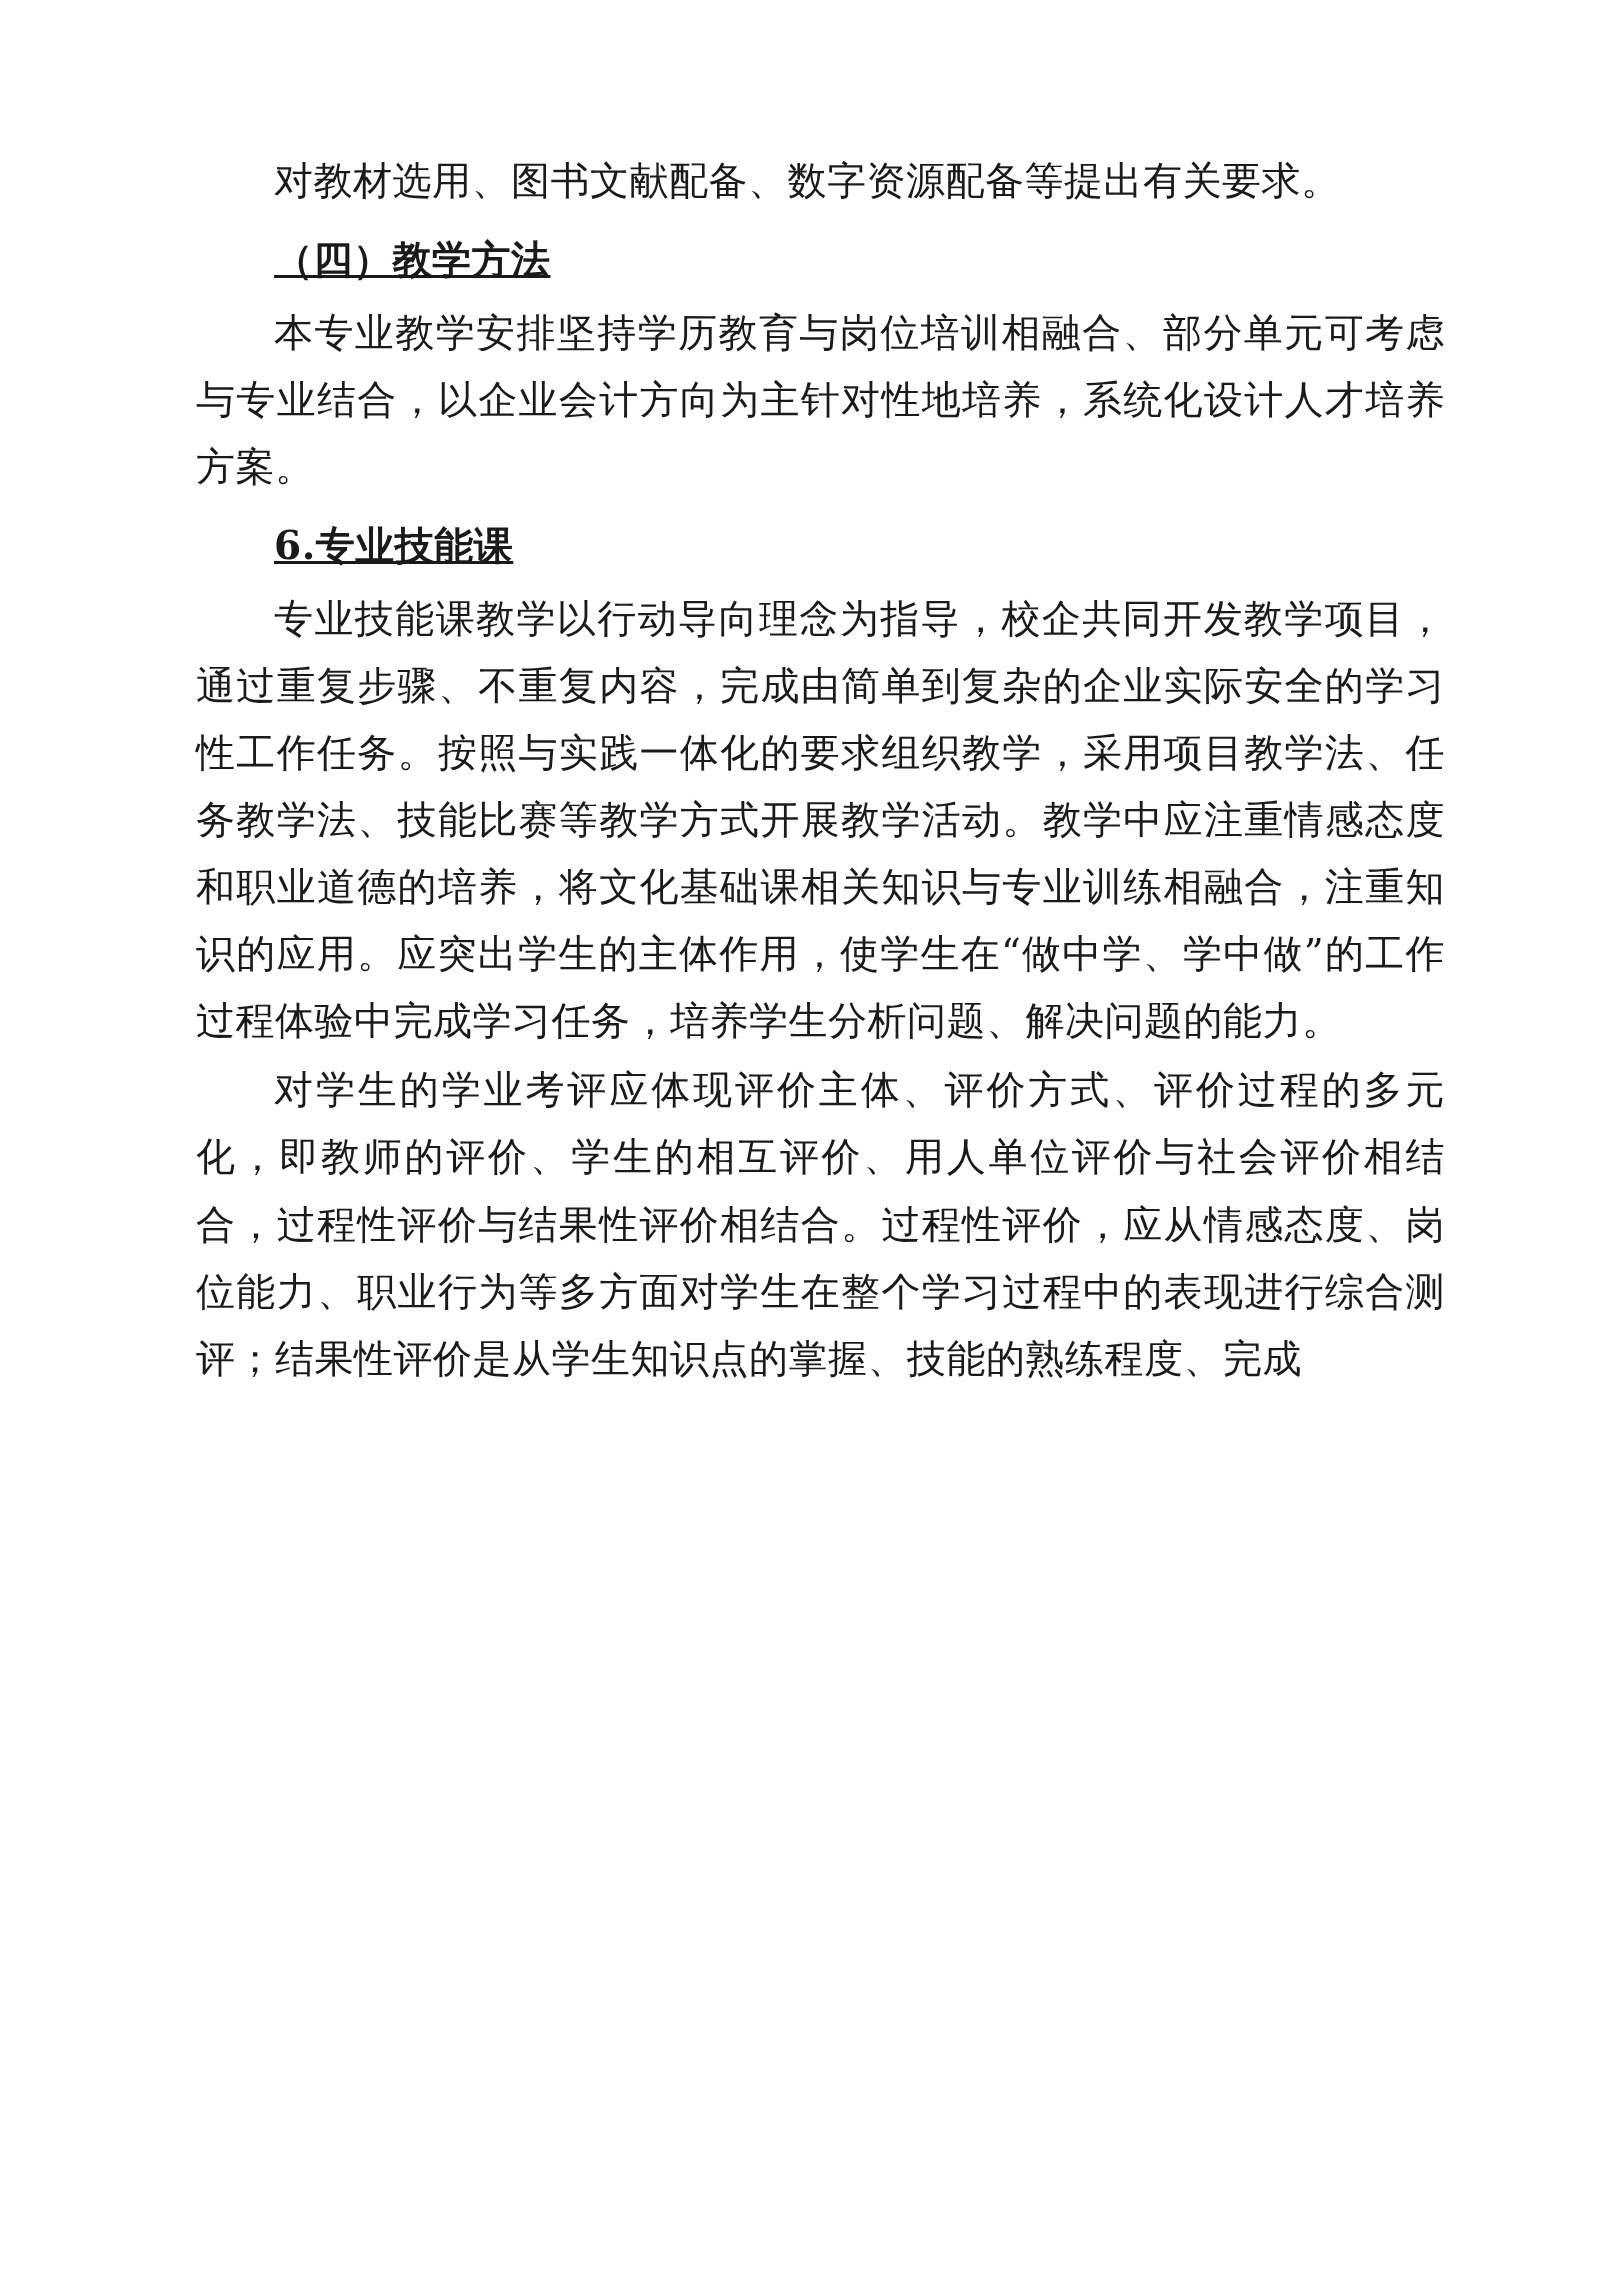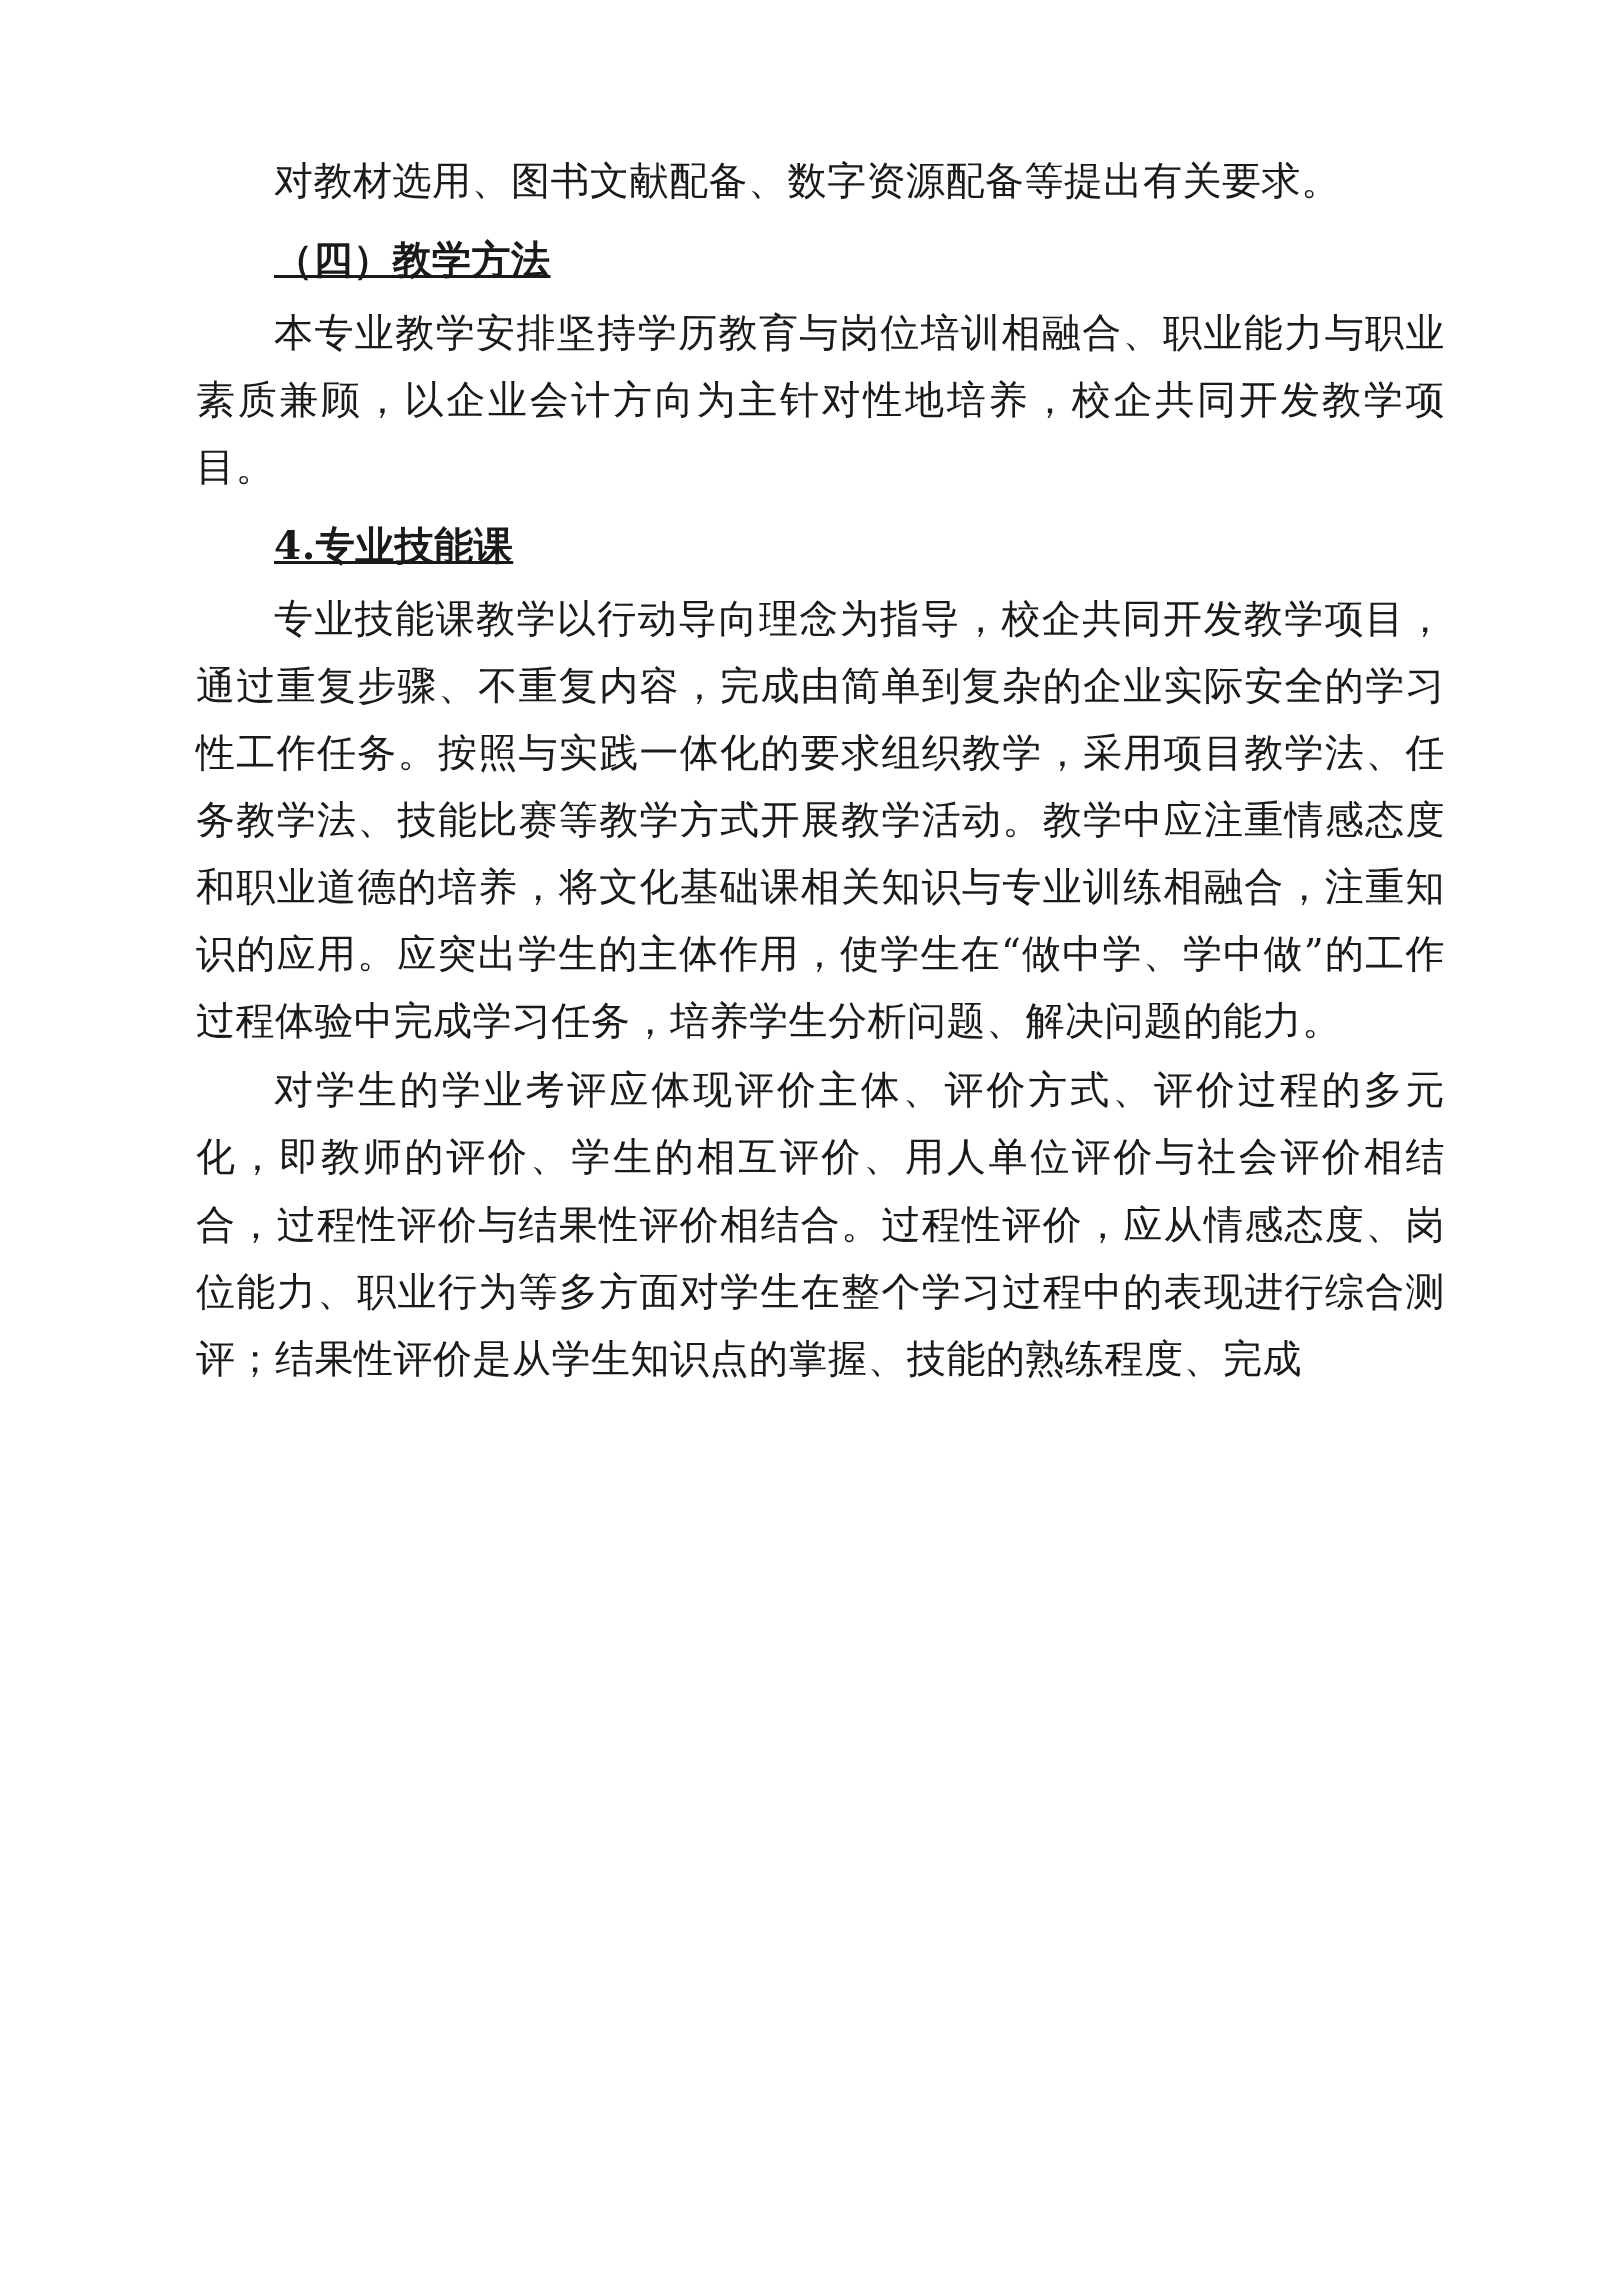--- a/index.html
+++ b/index.html
@@ -50,25 +50,25 @@
 </head>
 <body>
 
 <div class="page">
   <div class="doc-body">
 
     <p class="para">对教材选用、图书文献配备、数字资源配备等提出有关要求。</p>
 
     <h3 class="heading">（四）教学方法</h3>
 
-    <p class="para">本专业教学安排坚持学历教育与岗位培训相融合、职业能力与职业素质兼顾，以企业会计方向为主针对性地培养，校企共同开发教学项目。</p>
+    <p class="para">本专业教学安排坚持学历教育与岗位培训相融合、部分单元可考虑与专业结合，以企业会计方向为主针对性地培养，系统化设计人才培养方案。</p>
 
 
 
-    <h3 class="heading sub">4.专业技能课</h3>
+    <h3 class="heading sub">6.专业技能课</h3>
 
     <p class="para">专业技能课教学以行动导向理念为指导，校企共同开发教学项目，通过重复步骤、不重复内容，完成由简单到复杂的企业实际安全的学习性工作任务。按照与实践一体化的要求组织教学，采用项目教学法、任务教学法、技能比赛等教学方式开展教学活动。教学中应注重情感态度和职业道德的培养，将文化基础课相关知识与专业训练相融合，注重知识的应用。应突出学生的主体作用，使学生在“做中学、学中做”的工作过程体验中完成学习任务，培养学生分析问题、解决问题的能力。</p>
 
 
     <p class="para">对学生的学业考评应体现评价主体、评价方式、评价过程的多元化，即教师的评价、学生的相互评价、用人单位评价与社会评价相结合，过程性评价与结果性评价相结合。过程性评价，应从情感态度、岗位能力、职业行为等多方面对学生在整个学习过程中的表现进行综合测评；结果性评价是从学生知识点的掌握、技能的熟练程度、完成</p>
 
   </div>
 </div>
 
 

